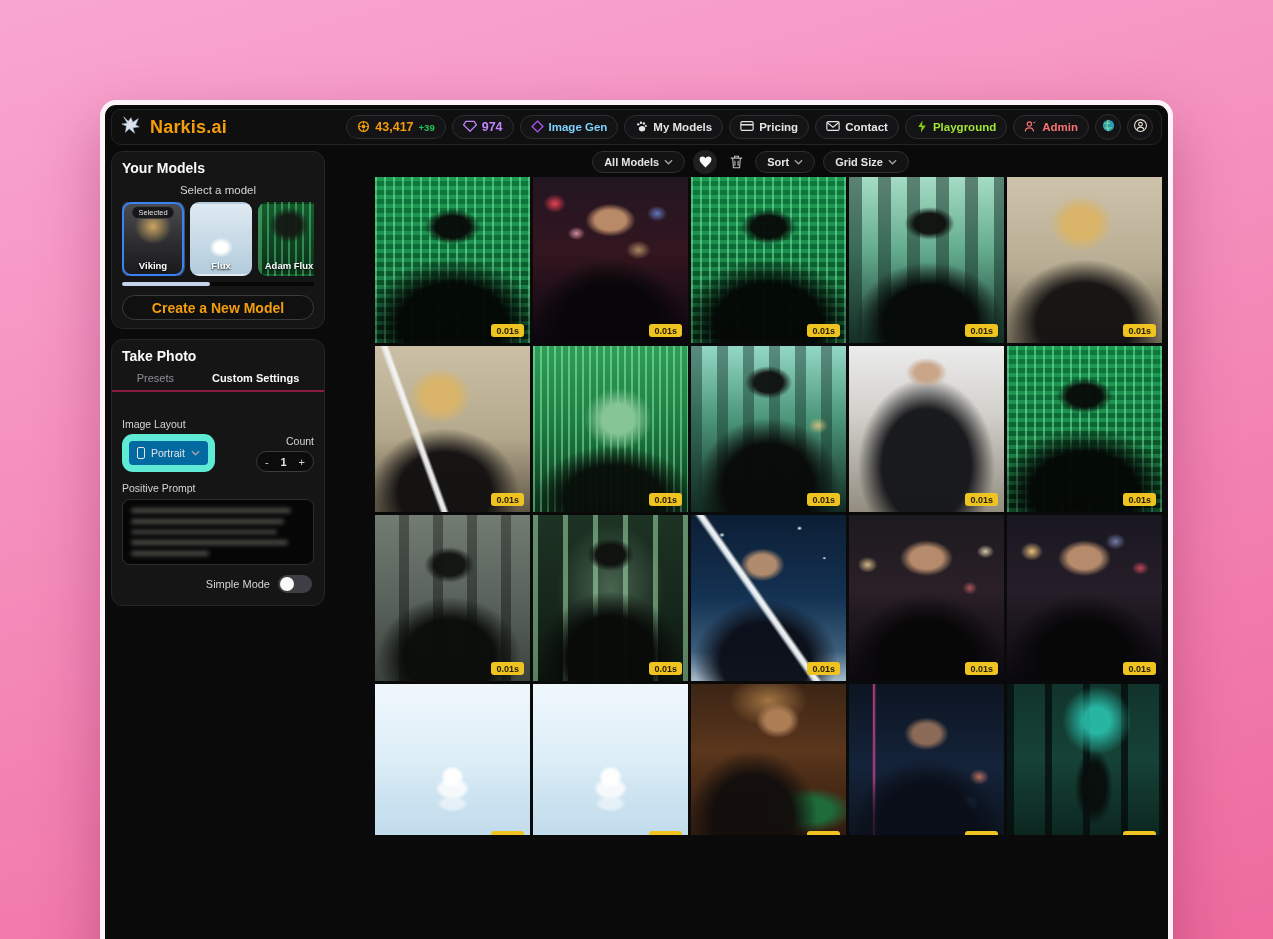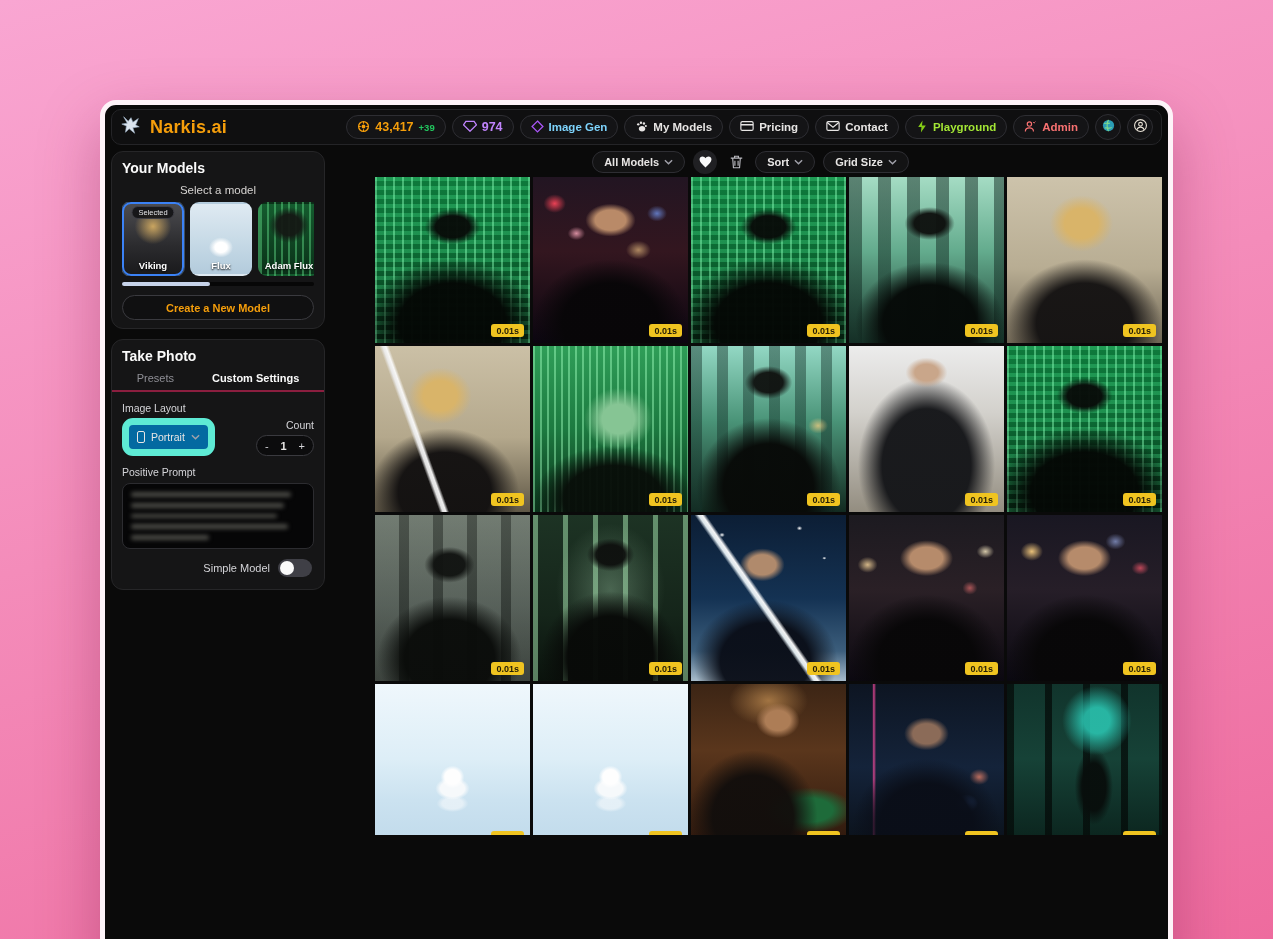--- a/index.html
+++ b/index.html
@@ -65,28 +65,28 @@
     color:#e4e4e7; font-size:7.5px; padding:1px 6px;
   }
   .thumb-viking { background:radial-gradient(42% 34% at 50% 32%,#caa560 0%,rgba(202,165,96,0) 75%),linear-gradient(180deg,#4c4c50 0%,#2b2b2e 60%,#1a1a1c 100%); }
   .thumb-flux { background:radial-gradient(26% 18% at 50% 62%,#ffffff 40%,rgba(255,255,255,0) 80%),linear-gradient(180deg,#dfeaf2 0%,#c4d8e5 60%,#b3cbdc 100%); }
   .thumb-adam { background:radial-gradient(40% 30% at 50% 30%,rgba(20,24,20,.95) 50%,rgba(20,24,20,0) 85%),repeating-linear-gradient(90deg,rgba(110,240,150,.4) 0 2px,rgba(0,0,0,0) 2px 7px),linear-gradient(180deg,#145c2e 0%,#0a3018 100%); }
   .model-scrollbar { height:4px; background:#070707; border-radius:2px; margin-top:6px; position:relative; cursor:pointer; }
   .model-scrollbar-thumb { position:absolute; left:0; top:0; height:4px; width:46%; background:#c7d3ea; border-radius:2px; }
   .create-btn {
     margin-top:9px; width:100%; height:25px; background:#101011;
     border:1px solid #3a3a3f; border-radius:13px; color:#f59e0b;
-    font-size:11px; font-weight:bold; cursor:pointer; font-family:inherit;
+    font-size:14px; font-weight:bold; cursor:pointer; font-family:inherit;
   }
   
   .tp-tabs { display:flex; justify-content:center; gap:38px; margin-top:8px; }
   .tp-tab { font-size:11px; color:#8f8f96; padding-bottom:6px; cursor:pointer; }
   .tp-tab.active { color:#fafafa; font-weight:bold; }
   .tp-divider { height:2px; background:#8b1e3f; margin:0 -10px; }
-  .tp-row { display:flex; justify-content:space-between; align-items:flex-end; margin-top:10px; }
+  .tp-row { display:flex; justify-content:space-between; align-items:flex-end; margin-top:26px; }
   .tp-label { font-size:10.5px; color:#d4d4d8; margin-bottom:4px; }
   .layout-select {
     display:flex; align-items:center; gap:6px; height:21px; padding:12px 8px;
     background:#0369a1; border:7px solid #5eead4; border-radius:11px;
     color:#e7e5e4; font-size:10.5px; cursor:pointer;
   }
   .portrait-glyph { width:8px; height:12px; border:1.5px solid #e7e5e4; border-radius:2px; }
   .count-stepper {
     display:flex; align-items:center; height:21px; background:#0c0c0d;
     border:1px solid #3a3a3f; border-radius:11px; color:#e7e5e4; font-size:11px;
@@ -412,21 +412,21 @@
         <div class="prompt-box">
           <div class="blur-line" style="width:92%"></div>
           <div class="blur-line" style="width:88%"></div>
           <div class="blur-line" style="width:84%"></div>
           <div class="blur-line" style="width:90%"></div>
           <div class="blur-line" style="width:45%"></div>
         </div>
 
 
         <div class="simple-mode-row">
-          <span class="simple-mode-label">Simple Model</span>
+          <span class="simple-mode-label">Simple Mode</span>
           <div class="toggle">
             <div class="toggle-knob"></div>
           </div>
         </div>
       </div>
     </div>
 
     <div class="main">
       <div class="gal-toolbar">
         <div class="tb-pill">

